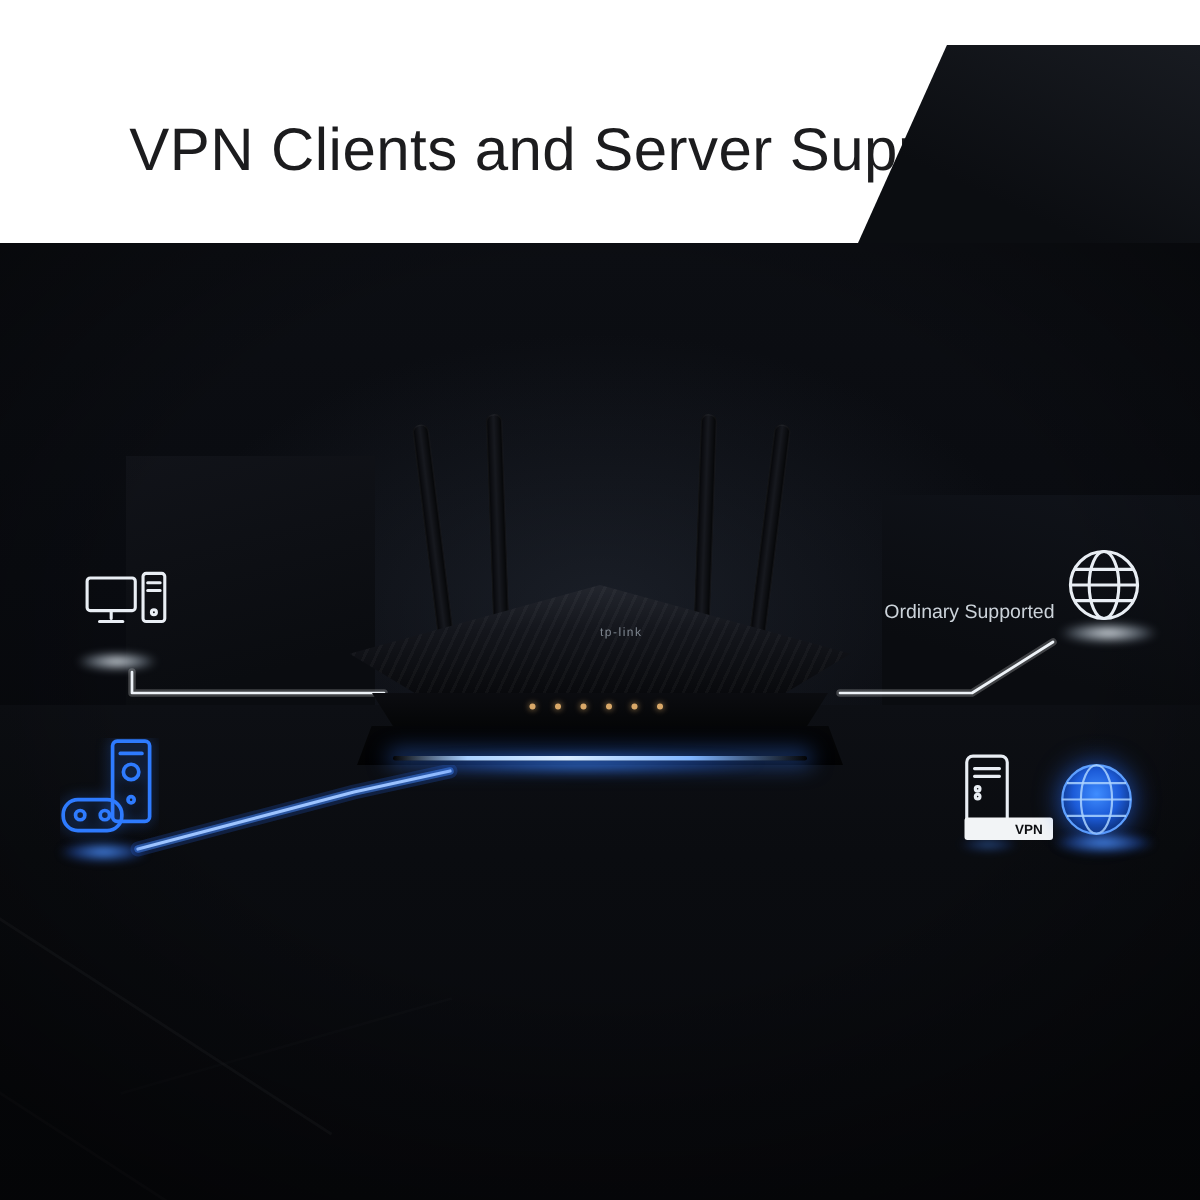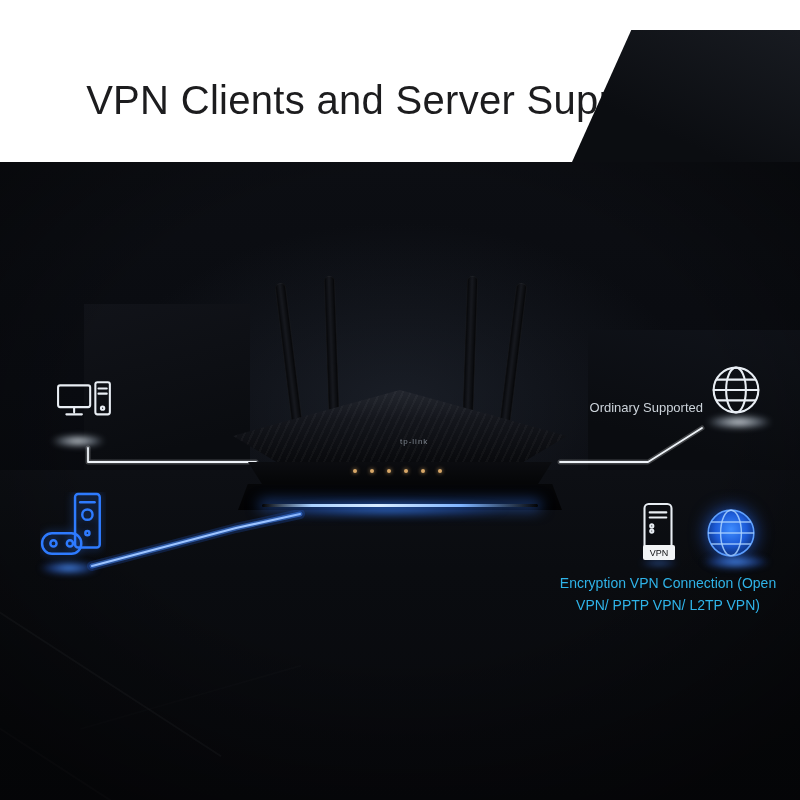--- a/index.html
+++ b/index.html
@@ -37,21 +37,21 @@
            border:1px solid rgba(255,255,255,.04);border-radius:5px 5px 2px 2px;transform-origin:50% 100%;}
   .a1{left:292px;top:120px;height:142px;transform:rotate(-7deg);}
   .a2{left:329px;top:114px;height:148px;transform:rotate(-2deg);}
   .a3{left:462px;top:114px;height:148px;transform:rotate(2deg);}
   .a4{left:499px;top:120px;height:142px;transform:rotate(7deg);}
   .router-top{left:233px;top:228px;width:334px;height:74px;
       clip-path:polygon(50% 0,100% 62%,86% 100%,14% 100%,0 62%);
       background:linear-gradient(180deg,#23262e 0%,#14161c 40%,#08090c 100%);}
   .router-top::after{content:"";position:absolute;inset:0;
       background:repeating-linear-gradient(115deg,rgba(255,255,255,.03) 0 2px,rgba(0,0,0,0) 2px 7px);}
-  .router-logo{left:400px;top:255px;font-size:8px;color:rgba(210,222,235,.55);letter-spacing:1px;margin-top:20px;}
+  .router-logo{left:400px;top:255px;font-size:8px;color:rgba(210,222,235,.55);letter-spacing:1px;}
   .router-face{left:248px;top:300px;width:304px;height:24px;
       clip-path:polygon(0 0,100% 0,95% 100%,5% 100%);
       background:linear-gradient(180deg,#0b0c10,#040506);}
   .led-row{position:absolute;left:105px;top:7px;display:flex;gap:13px;}
   .led{width:4px;height:4px;border-radius:50%;background:#d9a868;box-shadow:0 0 4px rgba(230,180,110,.85);}
   .router-base{left:238px;top:322px;width:324px;height:26px;
       clip-path:polygon(3% 0,97% 0,100% 100%,0 100%);
       background:linear-gradient(180deg,#050608,#020203);}
   .under-glow{left:246px;top:340px;width:316px;height:16px;filter:blur(4px);
       background:radial-gradient(closest-side at 45% 45%, rgba(64,140,255,.8), rgba(30,90,220,.3) 60%, rgba(0,0,0,0) 85%);}
@@ -74,21 +74,21 @@
            filter:drop-shadow(0 0 4px rgba(46,120,255,.55));}
   .comp-icon{left:56px;top:218px;}
   .comp-glow{left:46px;top:272px;width:64px;height:14px;}
   .game-icon{left:40px;top:330px;}
   .game-glow{left:34px;top:398px;width:70px;height:16px;}
   .globe-top{left:710px;top:202px;}
   .globe-top-glow{left:700px;top:252px;width:78px;height:16px;}
   .server-icon{left:640px;top:340px;}
   .server-glow{left:636px;top:396px;width:46px;height:10px;opacity:.55;}
   .vpn-tag{left:643px;top:383px;width:32px;height:15px;background:#f2f4f6;border-radius:2px;
-           color:#0c0d10;font-size:9px;font-weight:normal;display:flex;align-items:center;justify-content:center;}
+           color:#0c0d10;font-size:9px;font-weight:bold;display:flex;align-items:center;justify-content:center;padding-left:27px;}
   .globe-blue{left:704px;top:344px;filter:drop-shadow(0 0 9px rgba(40,110,255,.7));}
   .globe-blue-glow{left:696px;top:392px;width:80px;height:16px;}
 
   .glow{border-radius:50%;filter:blur(3px);}
   .glow.white{background:radial-gradient(closest-side, rgba(244,250,255,.95), rgba(200,220,240,.35) 60%, rgba(0,0,0,0) 85%);}
   .glow.blue{background:radial-gradient(closest-side, rgba(80,150,255,.95), rgba(40,100,230,.4) 60%, rgba(0,0,0,0) 85%);}
 
   
   .ordinary{left:545px;top:238px;width:158px;text-align:right;font-size:13px;color:#ccd3da;}
   .caption{left:552px;top:410px;width:232px;text-align:center;font-size:14px;line-height:22px;color:#2fb3e8;}
@@ -198,19 +198,15 @@
         </radialGradient>
       </defs>
       <circle cx="26" cy="26" r="22" fill="url(#gb)" stroke="#5ea0ff" stroke-width="1.5"></circle>
       <g fill="none" stroke="rgba(170,210,255,.85)" stroke-width="1.4">
         <ellipse cx="26" cy="26" rx="10" ry="22"></ellipse>
         <path d="M7 15.5 h38 M4 26 h44 M7 36.5 h38"></path>
       </g>
     </svg>
     <div class="glow blue globe-blue-glow"></div>
 
-    <div class="caption">
-      <div>Encryption VPN Connection (Open</div>
-      <div>VPN/ PPTP VPN/ L2TP VPN)</div>
-    </div>
 
   </div>
 </div>
 
 </body></html>

